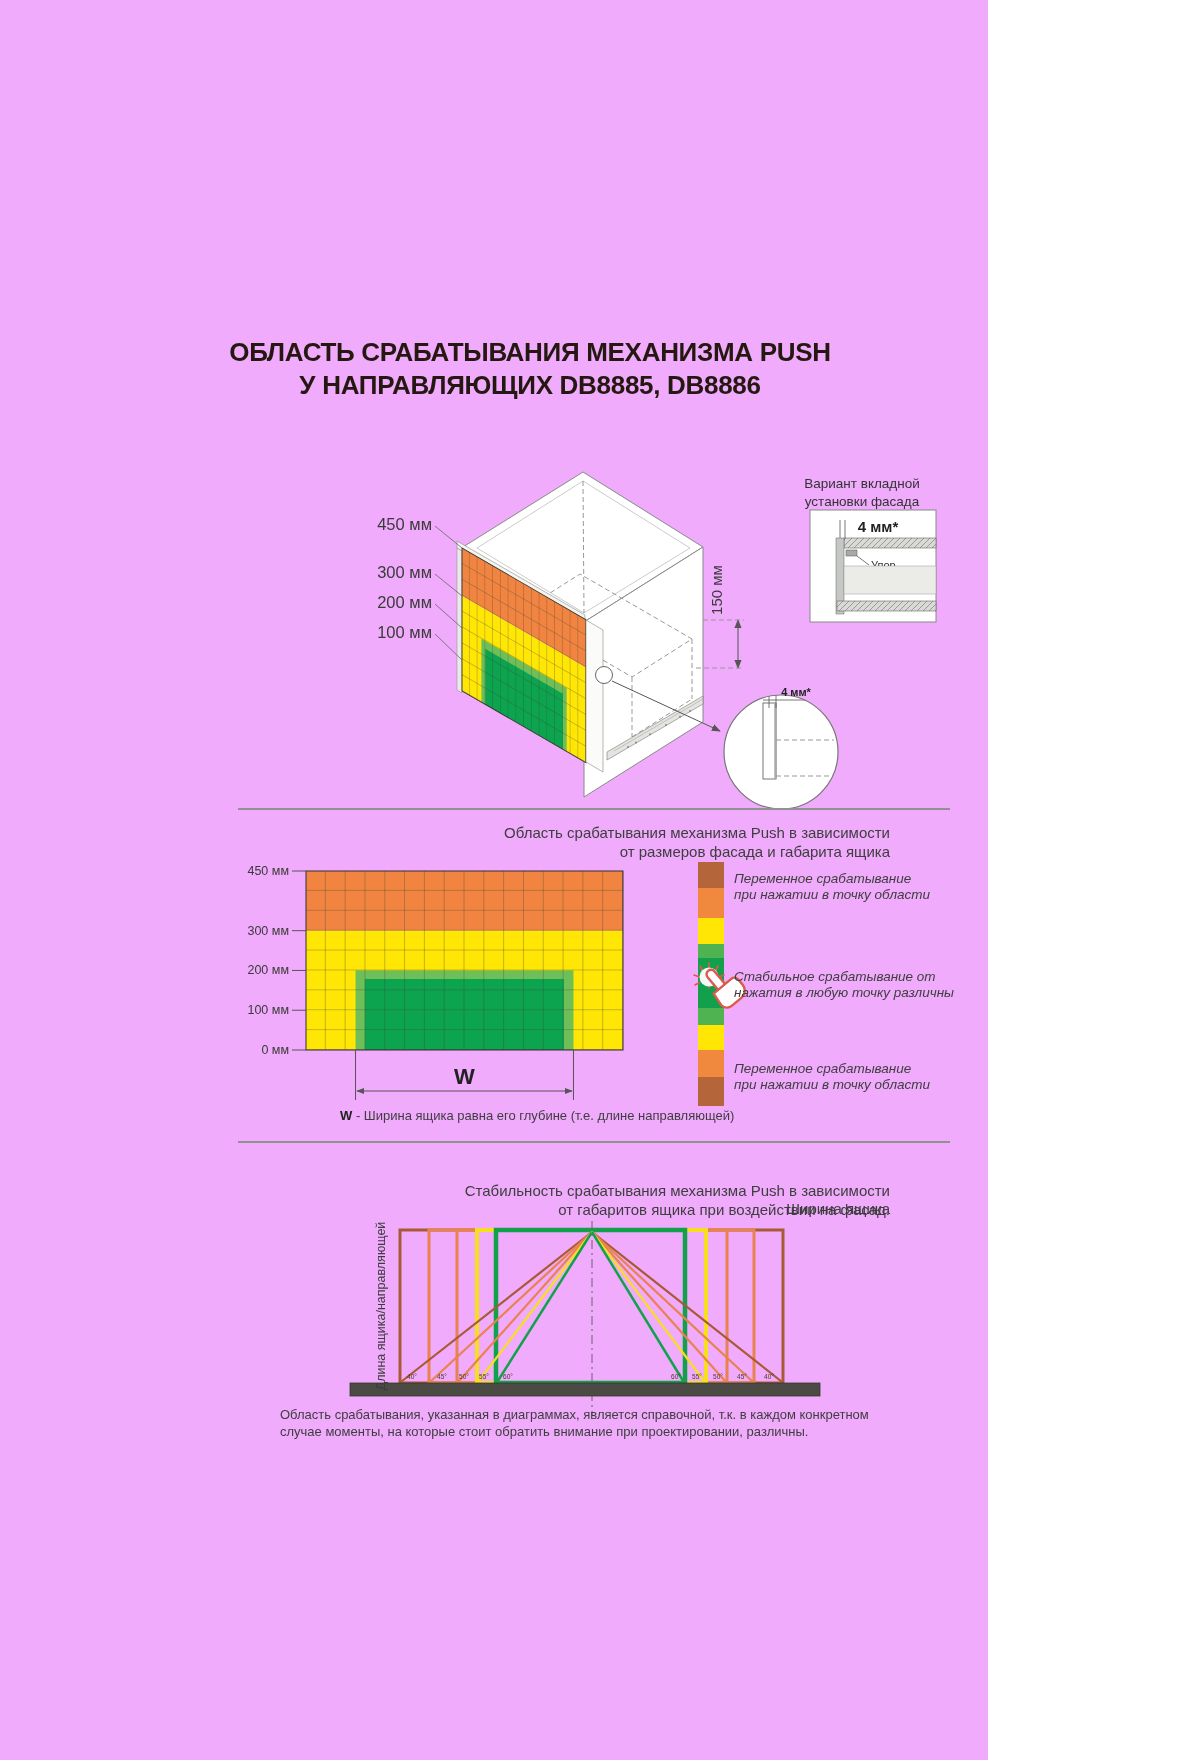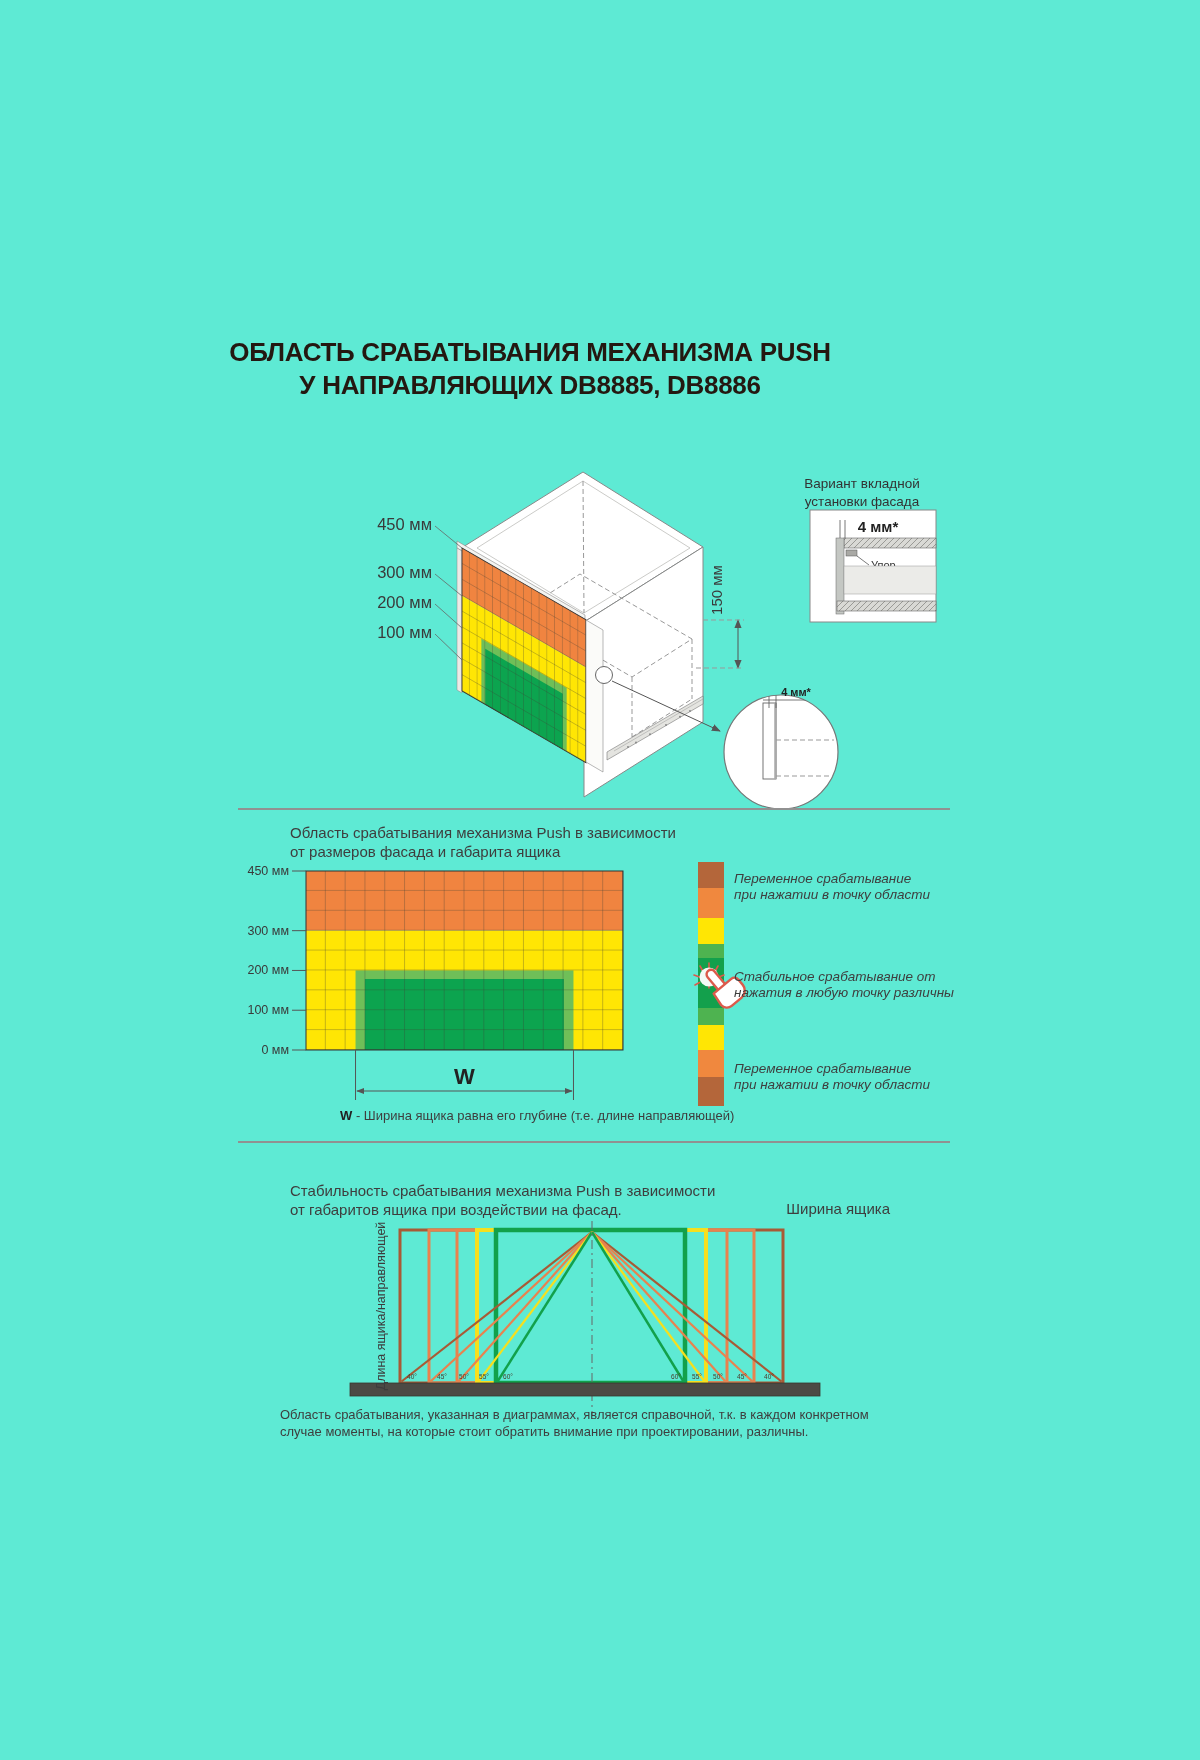--- a/index.html
+++ b/index.html
@@ -1,23 +1,23 @@
 <!DOCTYPE html>
 <html style="--c-orange: #F08440; --c-yellow: #FFE604; --c-greenLight: #6FBF58; --c-greenDark: #0CA44F; --c-legendBrown: #B4663A; --c-legendOrange: #F0883E; --c-legendGreen: #4EB350; --c-legendGreenDark: #13A04C; --c-fanBrown: #A85A35; --c-fanOrange: #E8824E; --c-fanYellow: #F6DF1E; --c-fanGreen: #12A14B; --c-baselineGray: #4C4A44; --c-dividerGray: #919191; --c-titleInk: #241811; --c-bodyInk: #3E3E3E; --c-handRed: #DC5A4B;"><head>
 <meta charset="utf-8">
 <style>
   html,body{margin:0;padding:0;background:#fff;}
-  .page{position:relative;width:1200px;height:1760px;background:#5eead4;
+  .page{position:relative;width:988px;height:1760px;background:#f0abfc;
         font-family:"Liberation Sans",sans-serif;color:#3e3e3e;overflow:hidden;}
   .abs{position:absolute;}
   .main-title{left:210px;top:336px;width:640px;text-align:center;
       font-size:26px;line-height:33px;font-weight:bold;color:var(--c-titleInk,#241811);
       white-space:pre-line;letter-spacing:-0.3px;}
   .divider{height:2px;background:var(--c-dividerGray,#919191);}
-  .sec-title{width:600px;text-align:left;font-size:15px;line-height:19px;
+  .sec-title{width:600px;text-align:right;font-size:15px;line-height:19px;
       color:var(--c-bodyInk,#3e3e3e);white-space:pre-line;}
   .fan-top-label{width:600px;text-align:right;font-size:15px;color:var(--c-bodyInk,#3e3e3e);}
   .w-note{font-size:13px;color:var(--c-bodyInk,#3e3e3e);}
   .w-note b{color:#222;}
   .legend-bar{left:698px;top:862px;width:26px;}
   .legend-bar .seg{width:26px;}
   .seg-brown{background:var(--c-legendBrown,#B4663A);height:26px;}
   .seg-orange{background:var(--c-legendOrange,#F0883E);height:30px;}
   .seg-yellow{background:var(--c-yellow,#FFE604);height:26px;}
   .seg-green{background:var(--c-legendGreen,#4EB350);height:81px;position:relative;}

